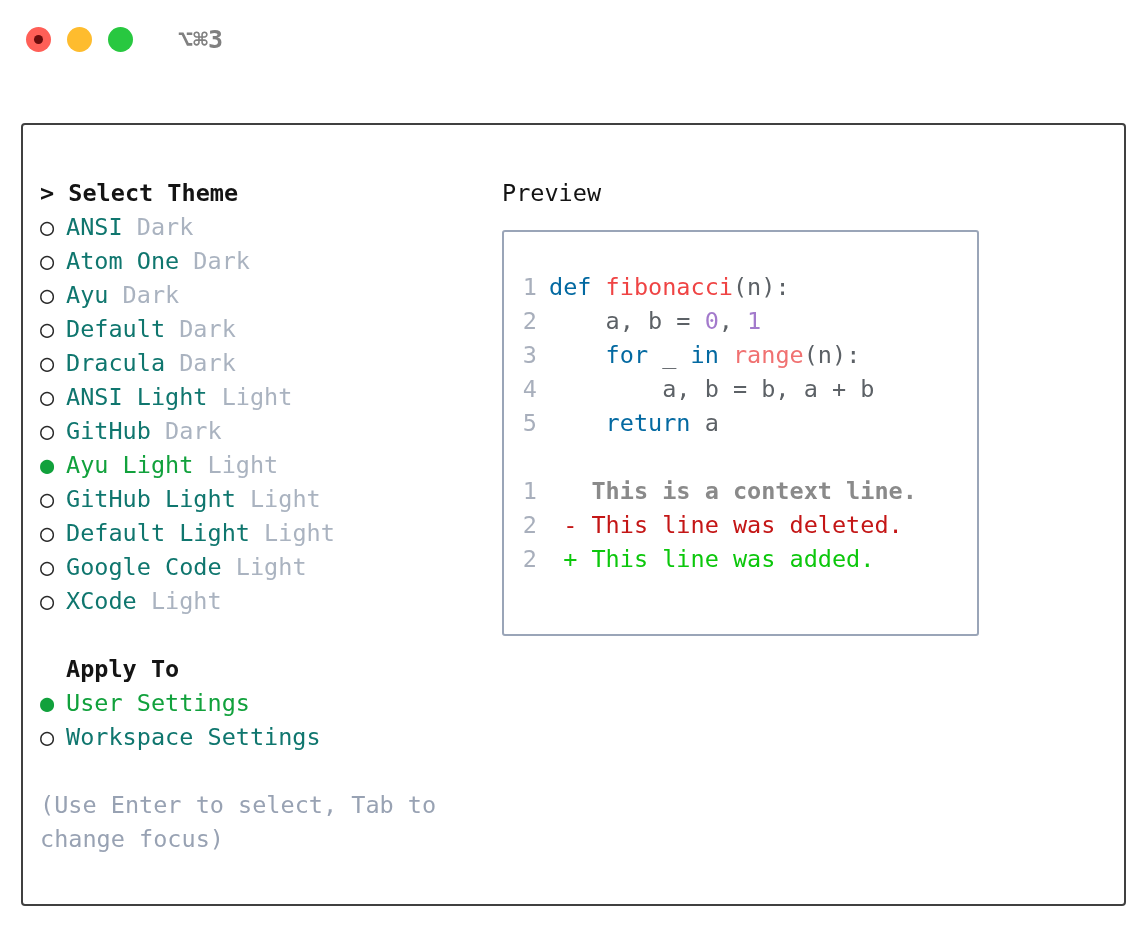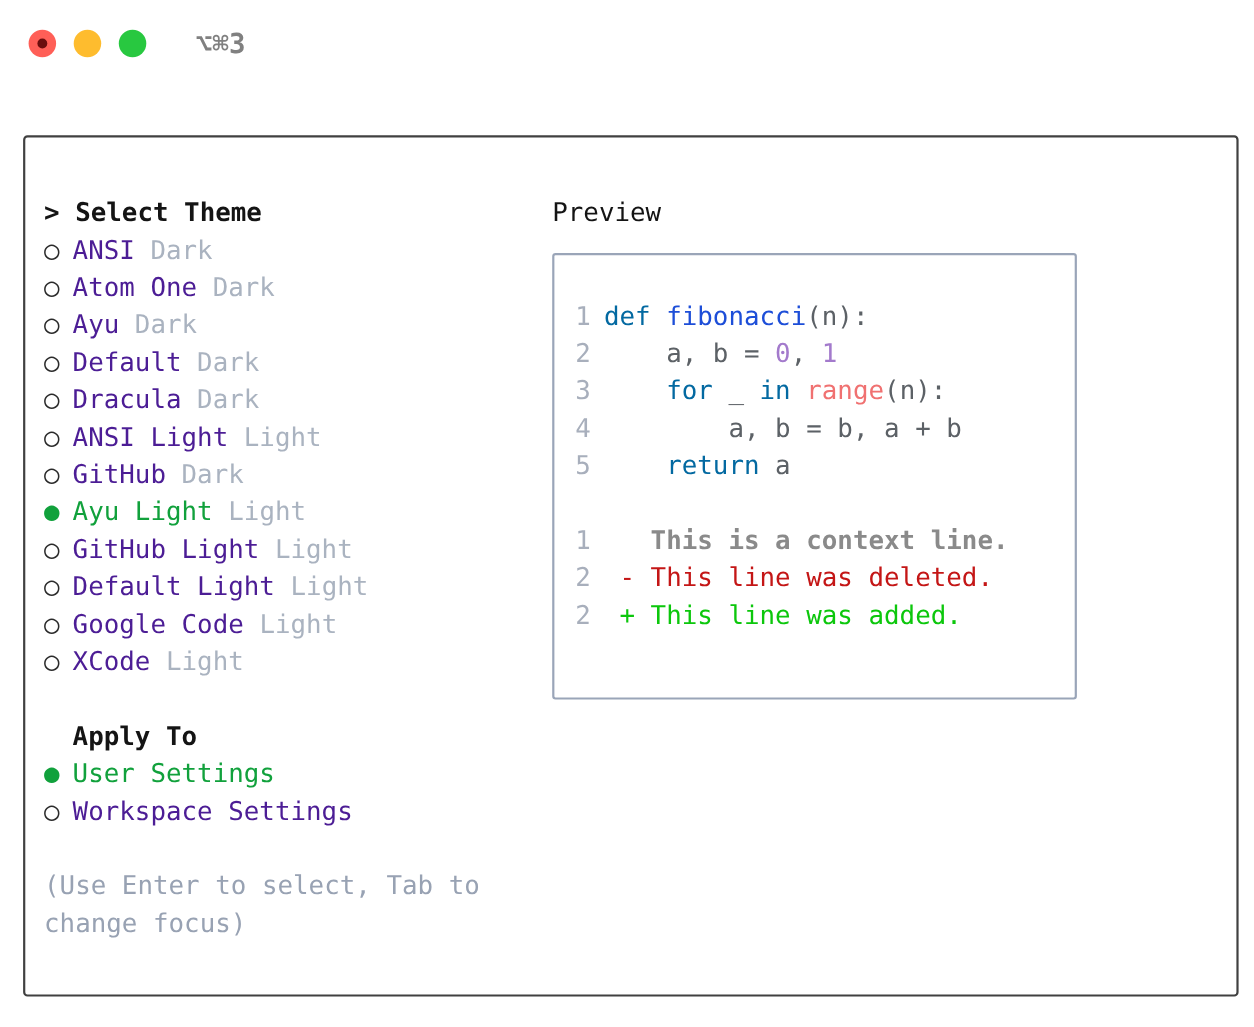--- a/index.html
+++ b/index.html
@@ -107,21 +107,21 @@
   }
 
   .marker {
     display: inline-block;
     width: 26px;
   }
 
   .item-row {
     display: block;
   }
-  .item-name { color: #4c1d95; }
+  .item-name { color: #0f766e; }
   .item-tag  { color: #AAB3C0; }
   .item-row.selected .item-name { color: #11A13C; }
   .item-row.selected .marker    { color: #11A13C; }
 
   #hint {
     margin-top: 34px;
     font-size: 23.5px;
     line-height: 34px;
     color: #98A2B3;
     width: 410px;
@@ -164,21 +164,21 @@
   }
   .ln {
     display: inline-block;
     width: 24px;
     text-align: right;
     color: #A8AFBC;
     margin-right: 12px;
   }
 
   .tok-kw   { color: #0369a1; }
-  .tok-fn   { color: #1d4ed8; }
+  .tok-fn   { color: #ef4444; }
   .tok-num  { color: #A37ACC; }
   .tok-bi   { color: #F07171; }
   .tok-pl   { color: #5C6166; }
   .tok-ctx  { color: #8A8A8A; font-weight: bold; }
   .tok-del  { color: #C41616; }
   .tok-add  { color: #0CC70C; }
 
   .code-gap { height: 34px; }
 </style>
 </head>

